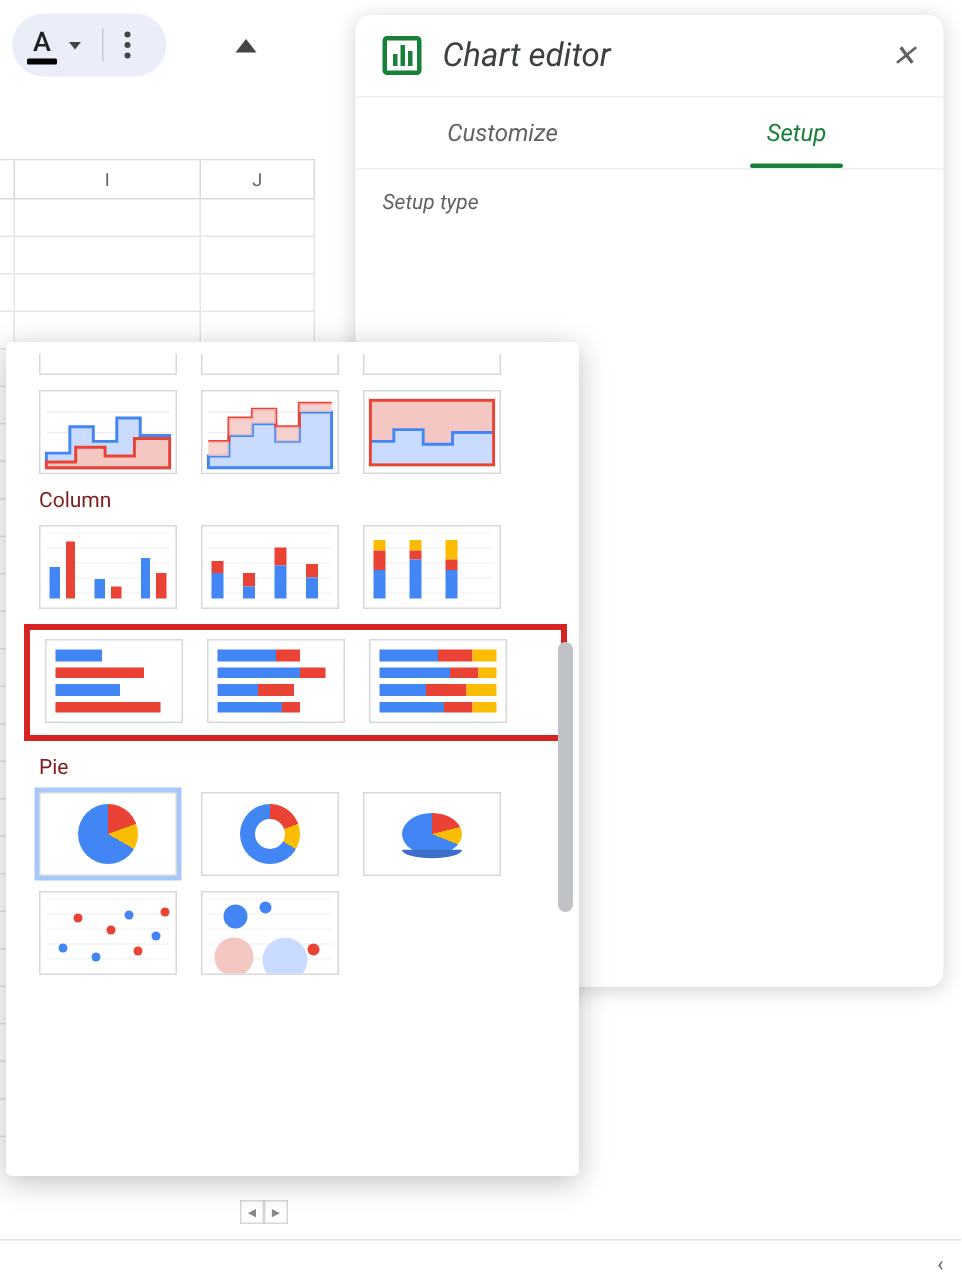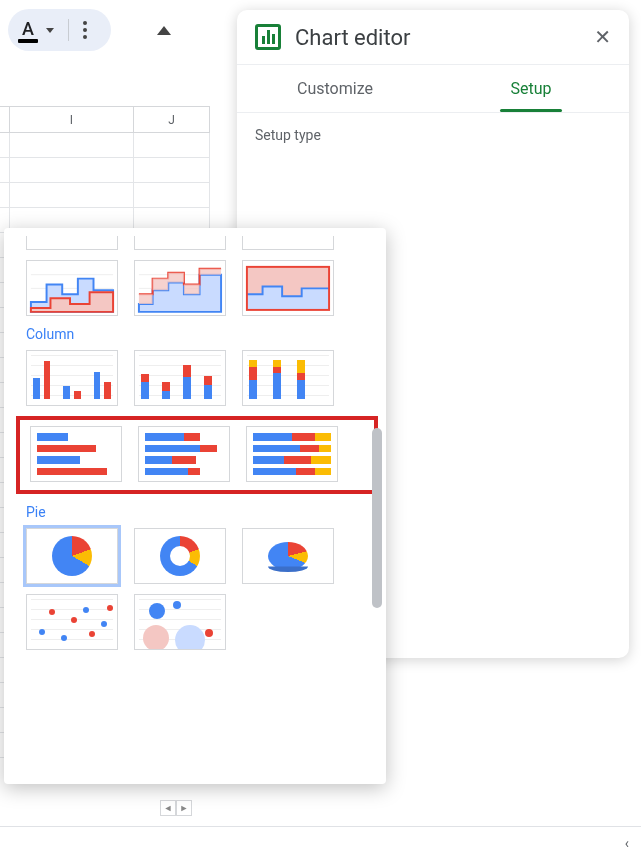--- a/index.html
+++ b/index.html
@@ -102,21 +102,21 @@
 
   
   .panel {
     position:absolute;
     right: 12px; top: 10px;
     width: 392px;
     height: 648px;
     background:#fff;
     border-radius: 10px;
     box-shadow: 0 2px 14px rgba(0,0,0,0.18);
-    display:flex; flex-direction:column;
+    display:flex; flex-direction:column;font-style:italic;
   }
   .panel-head {
     display:flex; align-items:center; gap:14px;
     padding: 14px 18px;
     border-bottom: 1px solid #eceef1;
   }
   .chart-logo {
     width:26px;height:26px;border:3px solid #188038;border-radius:3px;
     display:flex;align-items:flex-end;justify-content:center;gap:2px;padding-bottom:3px;
   }
@@ -155,21 +155,21 @@
     width:382px; height:556px;
     background:#fff;
     box-shadow:0 4px 20px rgba(0,0,0,0.25);
     border-radius:4px;
     padding: 8px 18px 8px 22px;
     overflow:hidden;
   }
   .dd-scroll{
     position:absolute; right:4px; top:200px; width:10px; height:180px; background:#bfc2c7; border-radius:5px;
   }
-  .section-title{ font-size:14px; color:#3b82f6; margin:10px 0 8px;}
+  .section-title{ font-size:14px; color:#7f1d1d; margin:10px 0 8px;}
   .thumb-row{ display:flex; gap:16px; margin-bottom:10px;}
   .thumb{
     width:92px;height:56px;border:1px solid #d5d7da;background:#fff;position:relative;overflow:hidden;
   }
   .thumb.selected{ outline:3px solid #a8c7fa; outline-offset:0;}
   .thumb-row.cut .thumb{ height:14px; border-top:none;}
 
   .highlight-box{
     border:4px solid #d62424; padding:6px 10px 8px; margin: 2px -10px 6px -10px;
   }

